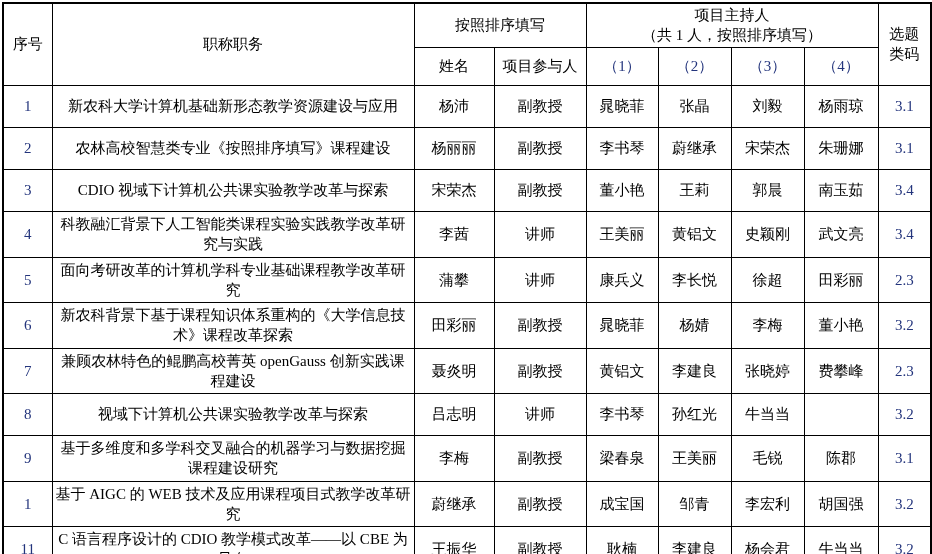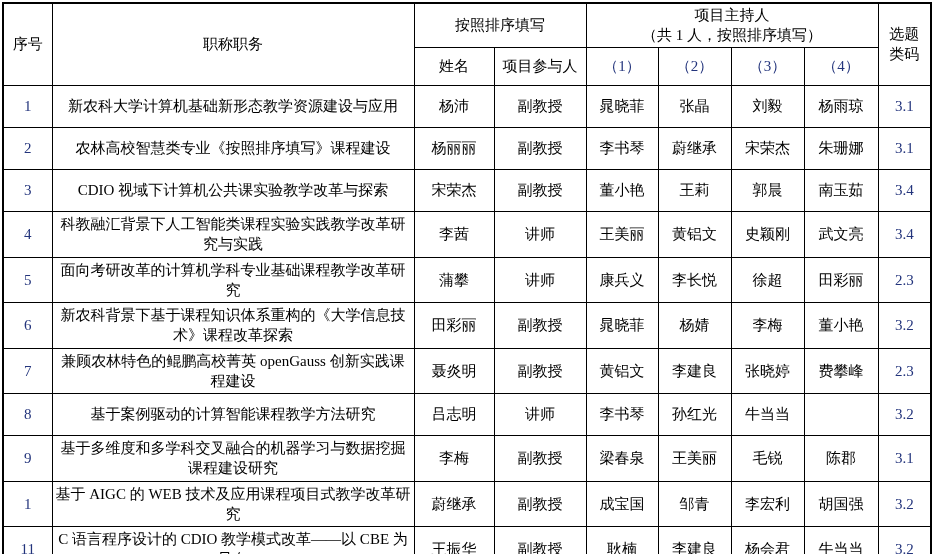--- a/index.html
+++ b/index.html
@@ -159,21 +159,21 @@
     <td>聂炎明</td>
     <td>副教授</td>
     <td>黄铝文</td>
     <td>李建良</td>
     <td>张晓婷</td>
     <td>费攀峰</td>
     <td class="c-num">2.3</td>
   </tr>
         <tr>
     <td class="c-num">8</td>
-    <td class="cell-project">基于案例驱动的计算智能课程教学方法研究</td>
+    <td class="cell-project">视域下计算机公共课实验教学改革与探索</td>
     <td>吕志明</td>
     <td>讲师</td>
     <td>李书琴</td>
     <td>孙红光</td>
     <td>牛当当</td>
     <td></td>
     <td class="c-num">3.2</td>
   </tr>
         <tr>
     <td class="c-num">9</td>

